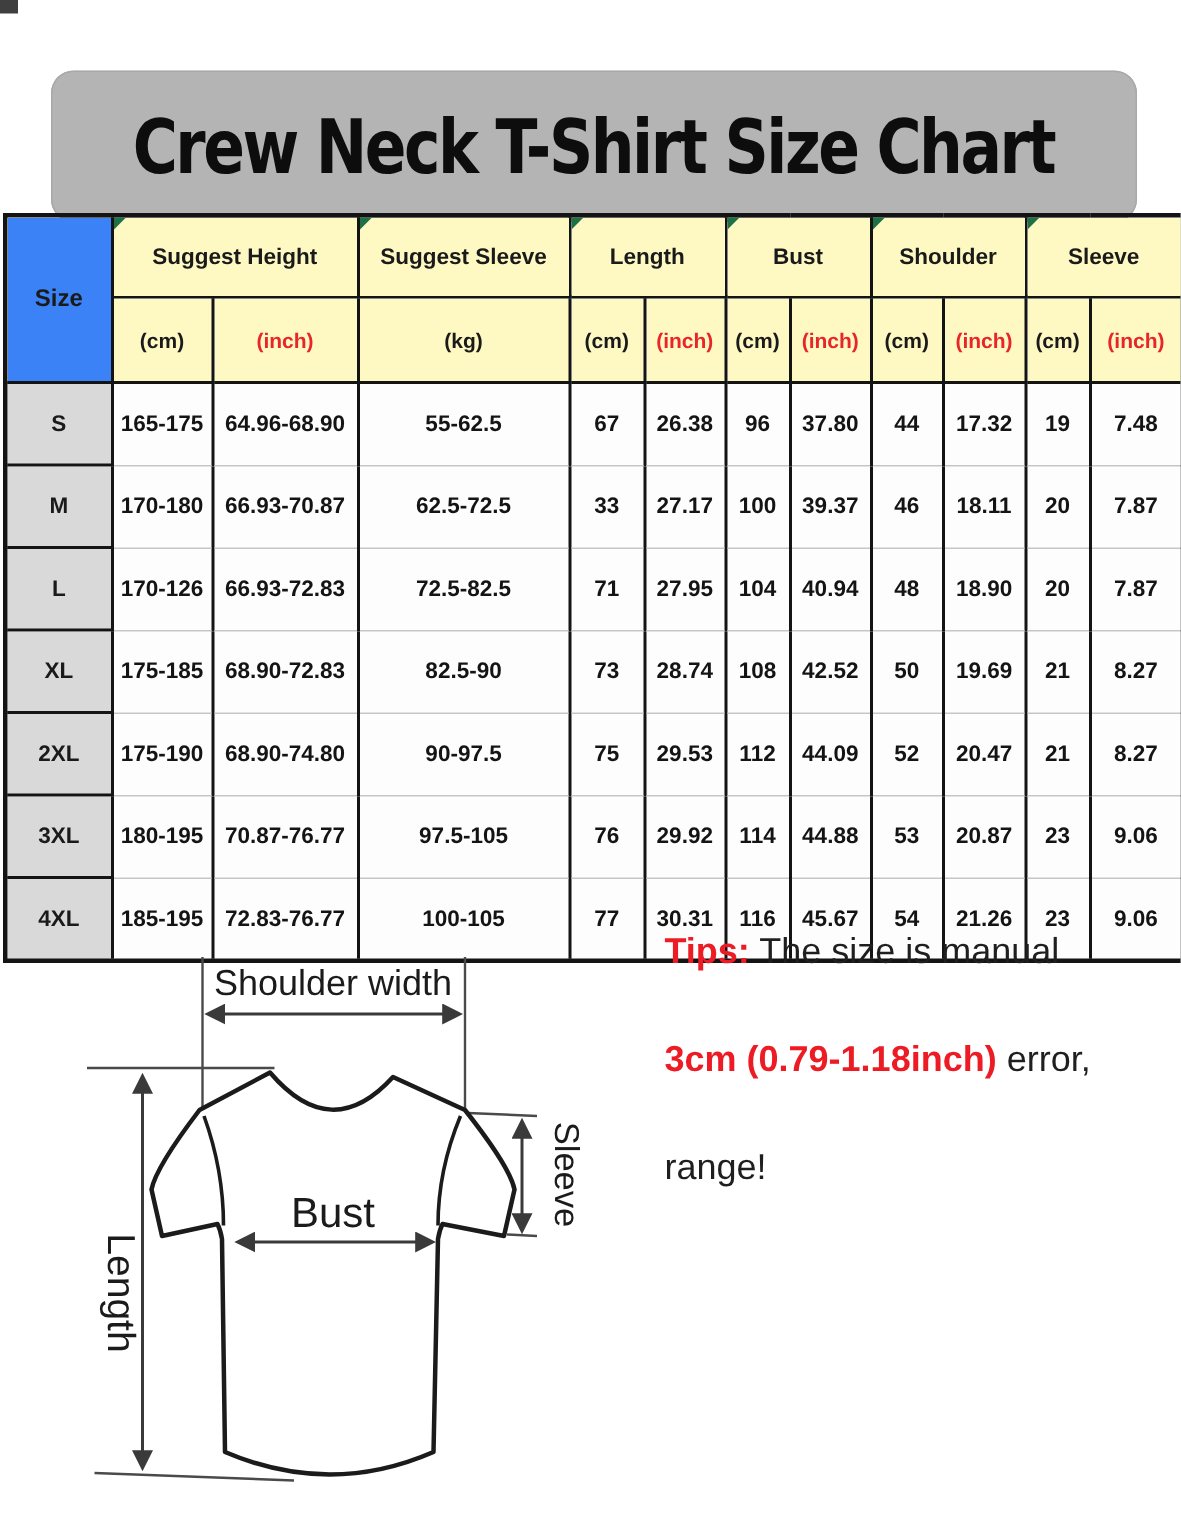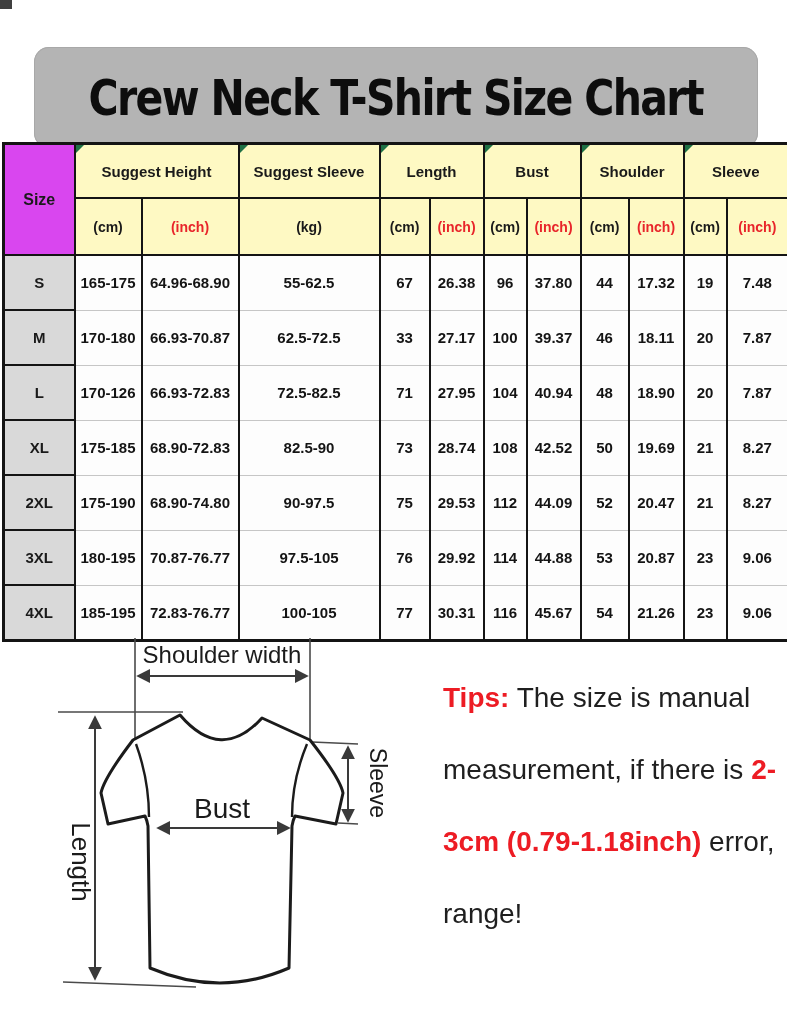--- a/index.html
+++ b/index.html
@@ -29,40 +29,40 @@
     font-family:"Liberation Sans", sans-serif;
   }
   .size-table th,.size-table td{
     border:2px solid #141414;text-align:center;vertical-align:middle;
     padding:0;overflow:hidden;
   }
   .size-table thead th{background:#fef9c3;color:#1a1a1a;}
   .group-row th{height:52px;font-size:15px;font-weight:bold;position:relative;}
   .unit-row th{height:55px;font-size:14px;font-weight:bold;}
   .unit-row th.red{color:#e8252a;margin-left:22px;}
-  .size-table th.corner-cell{background:#d946ef;font-size:16px;font-weight:bold;}
+  .size-table th.corner-cell{background:#3b82f6;font-size:16px;font-weight:bold;}
   .size-table tbody tr{height:55px;}
   .size-table tbody th.size-cell{
     background:#d9d9d9;font-size:15px;font-weight:bold;color:#1a1a1a;
   }
   .size-table td.data{
     background:#fdfdfd;font-size:15px;font-weight:bold;color:#141414;
     border-top:1px solid #c6c6c6;border-bottom:1px solid #c6c6c6;
   }
   
   .flag{
     position:absolute;left:0;top:0;width:0;height:0;
     border-top:8px solid #1e7145;border-right:8px solid transparent;
   }
   
   .diagram{position:absolute;left:0px;top:630px;width:440px;height:394px;}
   
   .tips{
-    position:absolute;left:443px;top:662px;width:344px;
-    font-size:28px;line-height:72px;white-space:nowrap;
+    position:absolute;left:443px;top:599px;width:344px;
+    font-size:24px;line-height:72px;white-space:nowrap;
   }
   .tips-line{height:72px;}
   .tips .dark{color:#1f1f1f;font-weight:400;}
   .tips .red{color:#ed1c24;font-weight:700;}
 </style>
 </head>
 <body>
 
 <div class="corner-mark"></div>
 
@@ -249,16 +249,15 @@
   <line x1="159" y1="198" x2="288" y2="198" stroke="#3a3a3a" stroke-width="2" marker-start="url(#ah)" marker-end="url(#ah)"></line>
 
   <text x="222" y="33" text-anchor="middle" font-size="24" fill="#1b1b1b" font-family="Liberation Sans, sans-serif">Shoulder width</text>
   <text x="72" y="232" text-anchor="middle" font-size="26" fill="#1b1b1b" font-family="Liberation Sans, sans-serif" transform="rotate(90 72 232)">Length</text>
   <text x="370" y="153" text-anchor="middle" font-size="23" fill="#1b1b1b" font-family="Liberation Sans, sans-serif" transform="rotate(90 370 153)">Sleeve</text>
   <text x="222" y="188" text-anchor="middle" font-size="28" fill="#1b1b1b" font-family="Liberation Sans, sans-serif">Bust</text>
 </svg>
 
 <div class="tips">
     <div class="tips-line"><span class="red">Tips:</span><span class="dark"> The size is manual</span></div>
-    <div class="tips-line"><span class="dark">measurement, if there is </span><span class="red">2-</span></div>
     <div class="tips-line"><span class="red">3cm (0.79-1.18inch)</span><span class="dark"> error,</span></div>
     <div class="tips-line"><span class="dark">range!</span></div>
   </div>
 
 </body></html>

